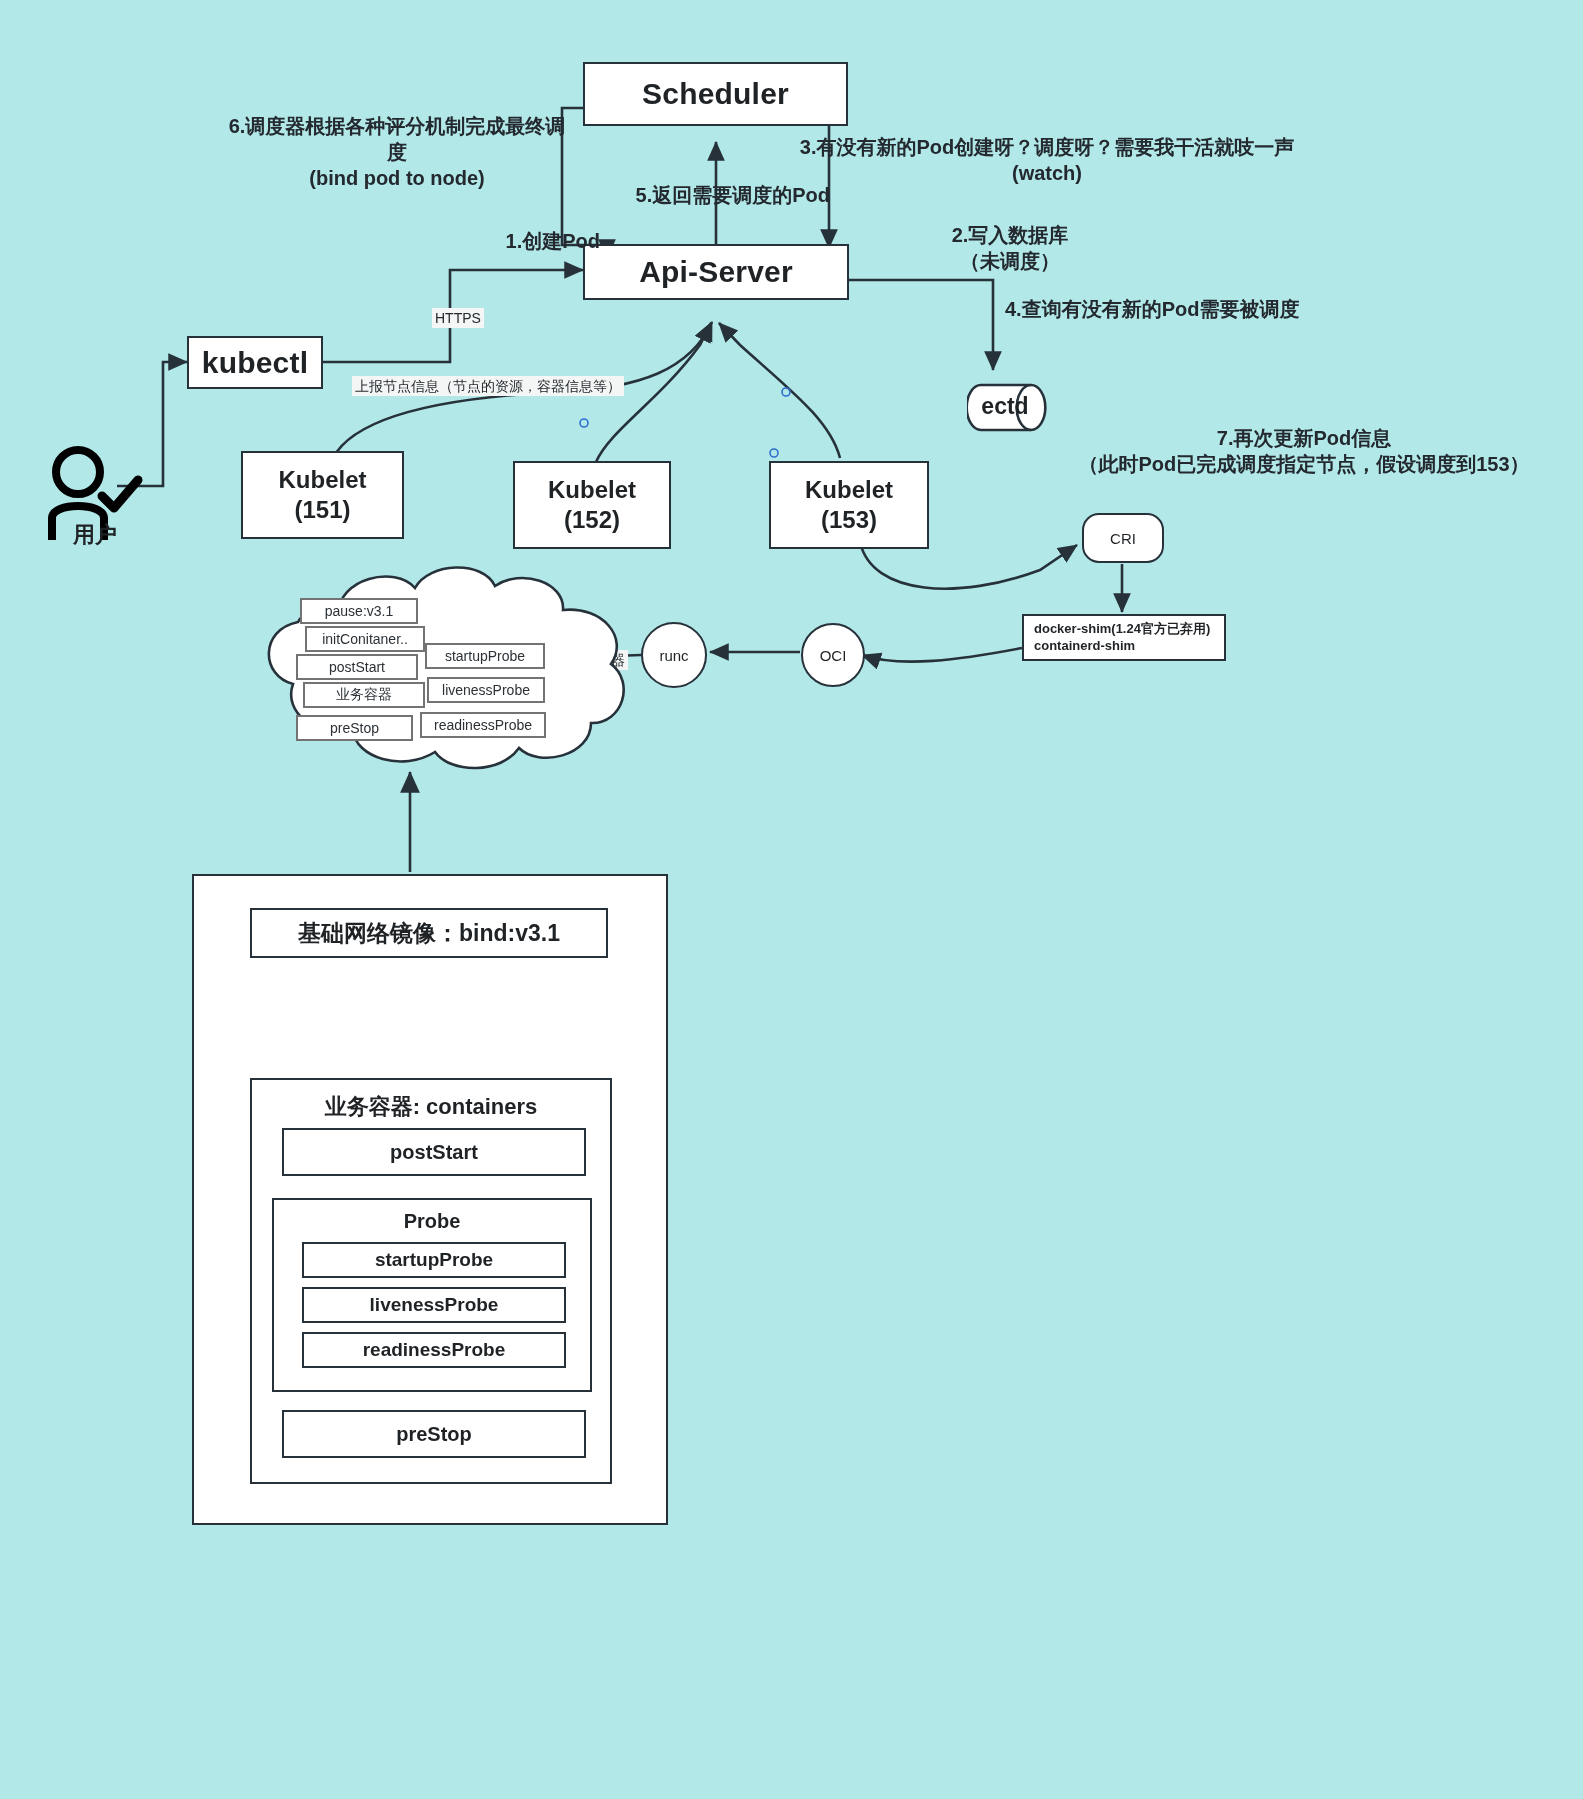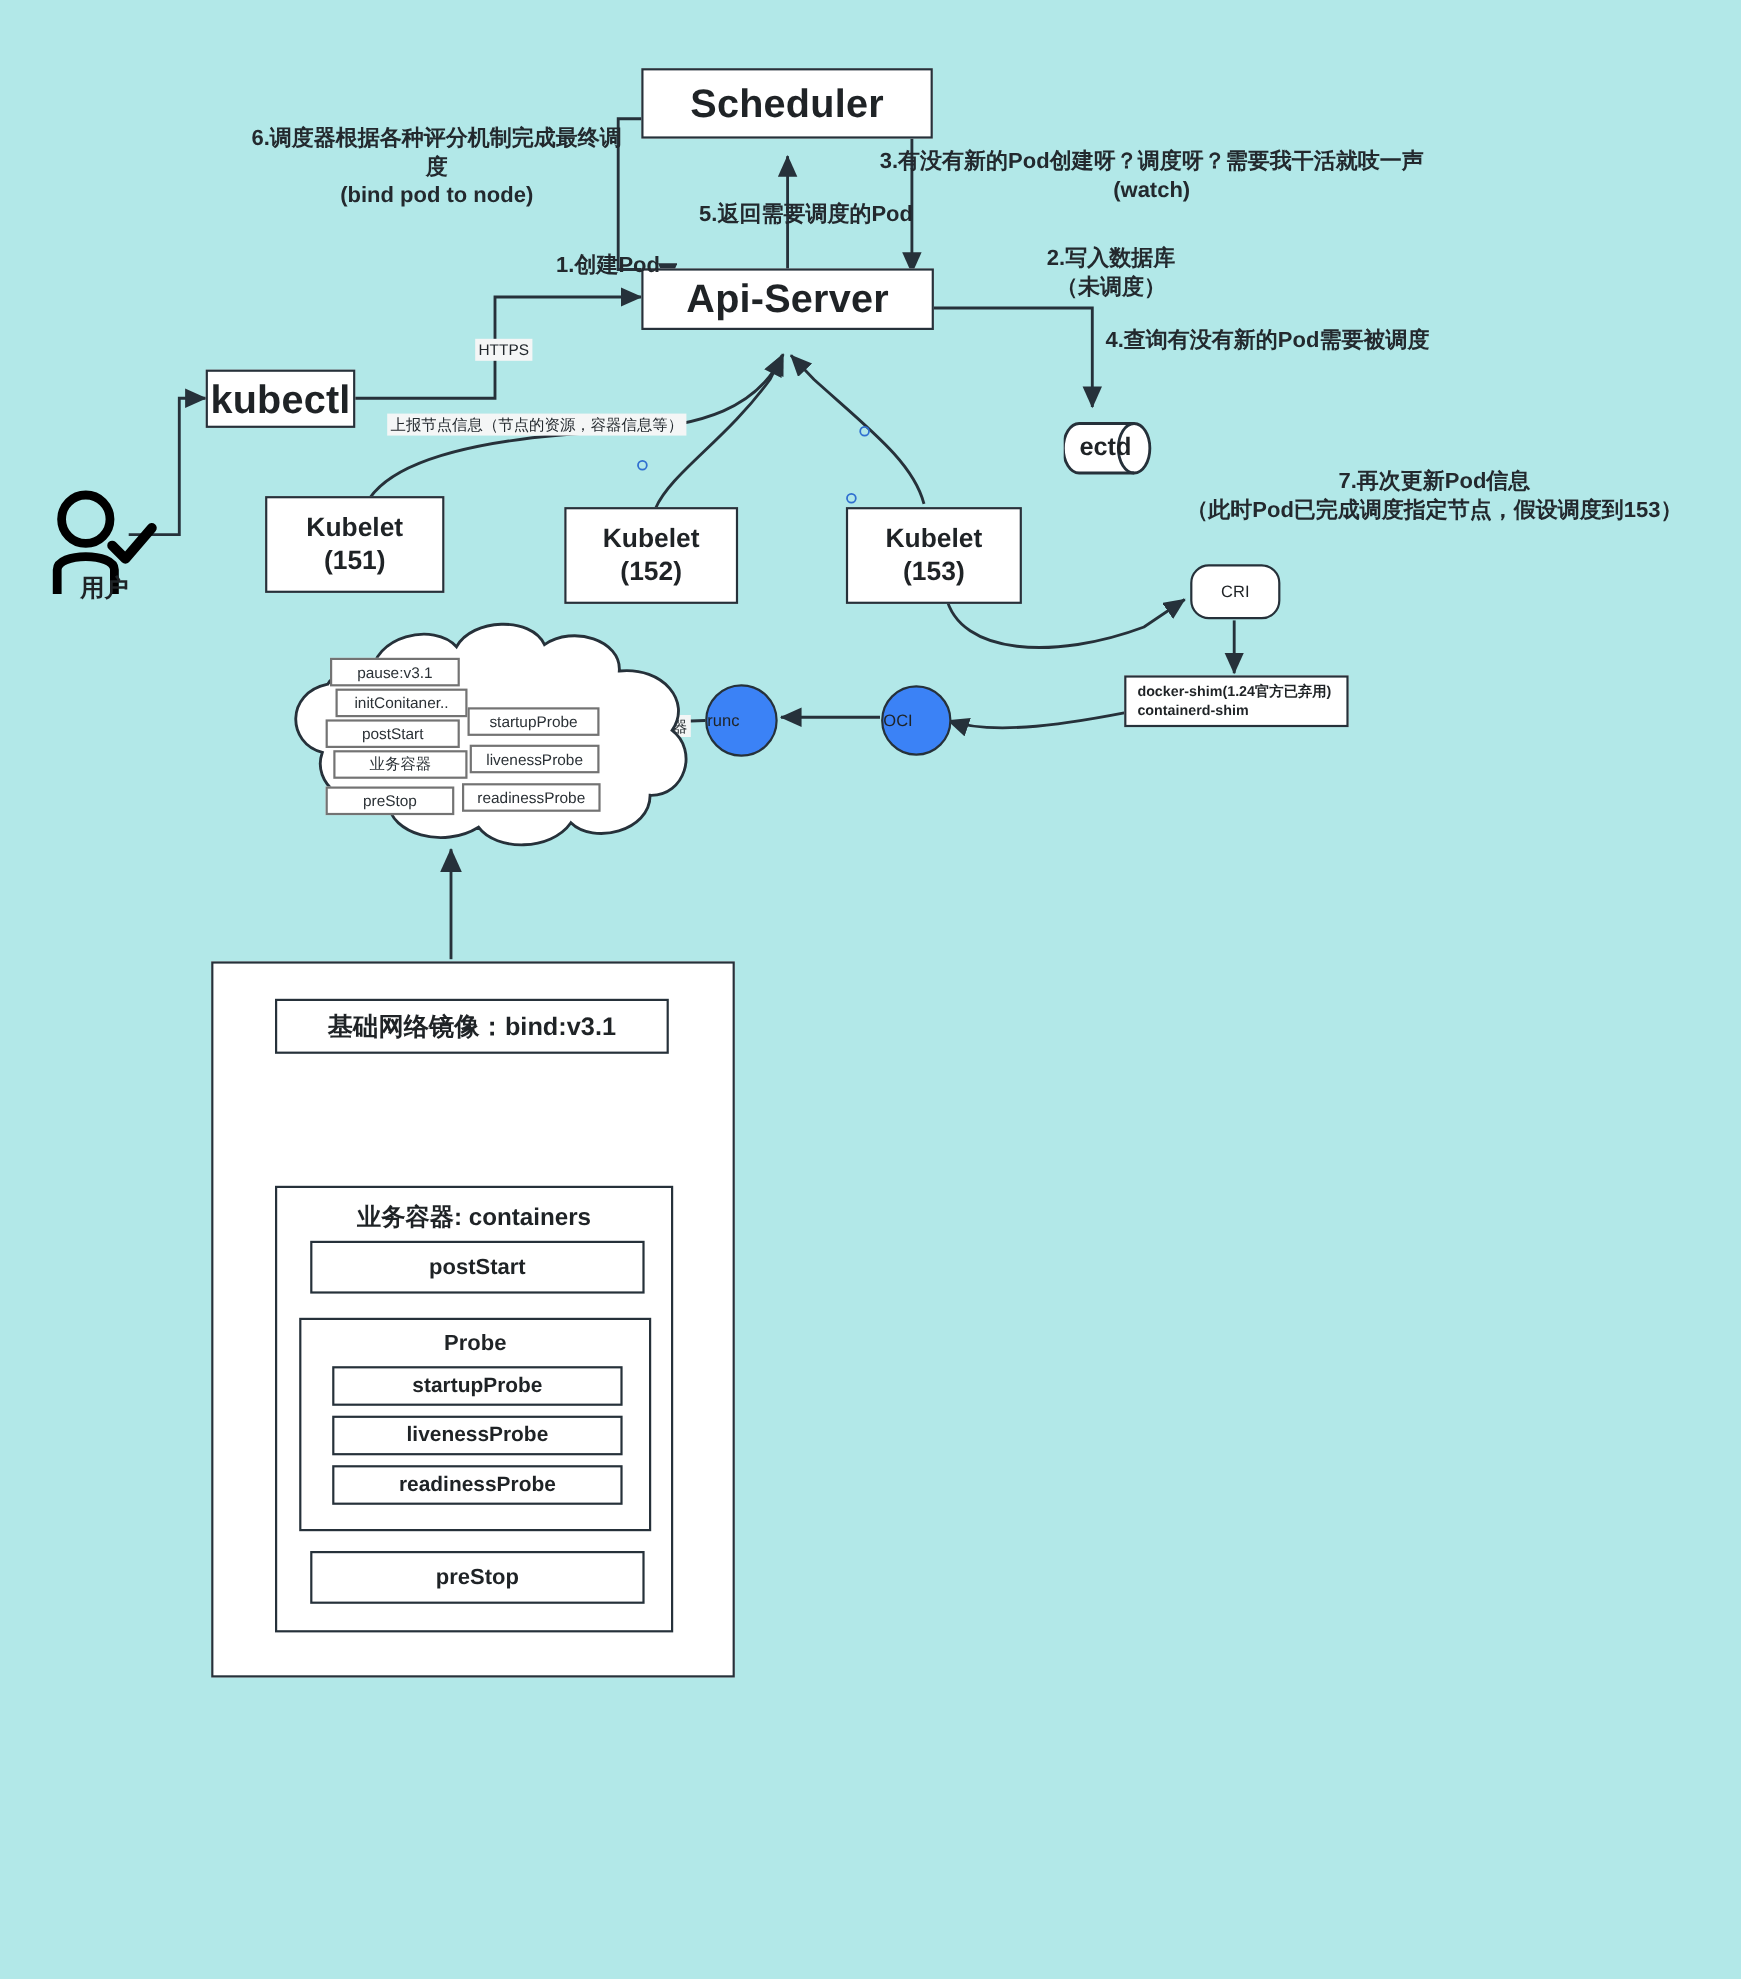--- a/index.html
+++ b/index.html
@@ -12,36 +12,36 @@
     overflow:hidden;
   }
   #canvas{position:absolute;left:0;top:0;width:1583px;height:1799px;}
   svg.layer{position:absolute;left:0;top:0;width:1583px;height:1799px;pointer-events:none;}
 
   .node{position:absolute;background:#ffffff;border:2.5px solid #26313a;
         display:flex;align-items:center;justify-content:center;text-align:center;
         box-sizing:border-box;}
   .node .stack{line-height:1.25;}
 
-  .big{font-size:36px;font-weight:bold;letter-spacing:.2px;}
+  .big{font-size:30px;font-weight:bold;letter-spacing:.2px;}
   .mid{font-size:24px;font-weight:bold;}
   .sm{font-size:15px;}
 
   
   .cap{position:absolute;font-weight:bold;font-size:20px;line-height:1.3;
        text-align:center;white-space:pre-line;color:#23292e;}
   .cap.light{font-weight:normal;font-size:14px;background:#f4f6f6;
              padding:1px 3px;white-space:nowrap;color:#23292e;}
 
   
   .round{border-radius:17px;}
 
   
-  .circ{position:absolute;background:#3b82f6;border:2.5px solid #26313a;border-radius:50%;
-        display:flex;align-items:center;justify-content:flex-start;font-size:15px;}
+  .circ{position:absolute;background:#ffffff;border:2.5px solid #26313a;border-radius:50%;
+        display:flex;align-items:center;justify-content:center;font-size:15px;}
 
   
   #cloud{position:absolute;left:243px;top:560px;width:420px;height:225px;}
   #cloud svg{width:100%;height:100%;display:block;}
   .cloudbox{position:absolute;background:#fff;border:2px solid #737373;
             display:flex;align-items:center;justify-content:center;font-size:14px;
             box-sizing:border-box;color:#2b3136;}
 
   
   #podpanel{position:absolute;left:192px;top:874px;width:476px;height:651px;

